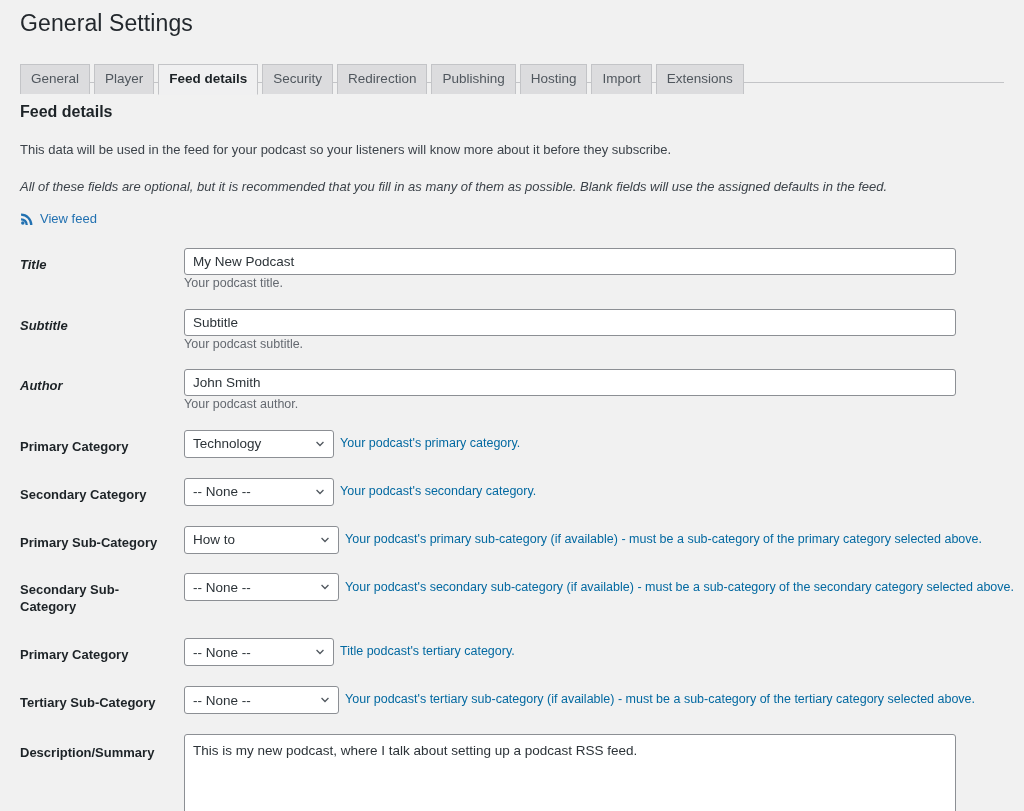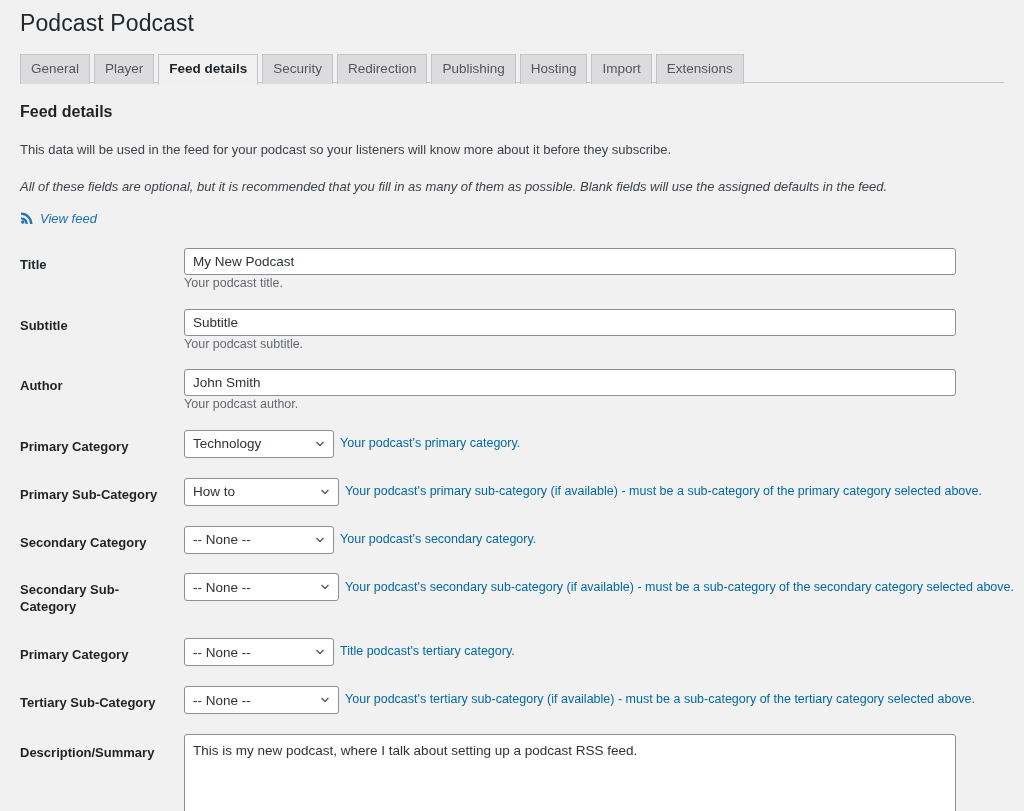--- a/index.html
+++ b/index.html
@@ -34,21 +34,21 @@
     border-bottom: 1px solid #c3c4c7;
     width: 984px;
     box-sizing: border-box;
     height: 31px;
     position: relative;
     white-space: nowrap;
   }
   .nav-tab {
     display: inline-block;
     position: relative;
-    top: 2px;
+    top: 12px;
     margin: 0 4px -1px 0;
     padding: 5px 10px 6px;
     font-size: 13.5px;
     line-height: 1.33;
     font-weight: 400;
     background: #dcdcde;
     color: #50575e;
     border: 1px solid #c3c4c7;
     border-bottom: none;
     text-decoration: none;
@@ -82,23 +82,22 @@
     color: #3c434a;
   }
   p.section-desc.italic {
     font-style: italic;
     margin-top: 17px;
   }
 
   .view-feed-row {
     margin: 15px 0 0 0;
     display: flex;
-    align-items: flex-start;
+    align-items: center;
     gap: 6px;
-    font-style: italic;
   }
   .rss-icon {
     display: inline-block;
     width: 14px;
     height: 14px;
     line-height: 0;
   }
   .view-feed-link {
     font-size: 13px;
     color: #2271b1;
@@ -118,21 +117,21 @@
     font-size: 13px;
     font-weight: 700;
     color: #1d2327;
     width: 196px;
     padding: 14px 10px 14px 0;
     line-height: 1.3;
   }
   .form-table td {
     padding: 8px 10px 8px 0;
   }
-  tr.row-text th { padding-top: 17px; }
+  tr.row-text th { padding-top: 17px; font-style: italic; }
   tr.row-select th { padding-top: 17px; }
   tr.row-textarea th { padding-top: 19px; }
 
   input.text-input {
     width: 772px;
     height: 27px;
     box-sizing: border-box;
     padding: 12px 8px;
     font-family: "Liberation Sans", sans-serif;
     font-size: 13.5px;
@@ -203,21 +202,21 @@
     border-radius: 3px;
     resize: none;
     outline: none;
     line-height: 1.5;
     overflow: hidden;
   }
 </style>
 </head>
 <body>
 
-<h1 class="page-title">Podcast Podcast</h1>
+<h1 class="page-title">General Settings</h1>
 
 <nav class="nav-tab-wrapper">
   <a class="nav-tab">General</a><a class="nav-tab">Player</a><a class="nav-tab nav-tab-active">Feed details</a><a class="nav-tab">Security</a><a class="nav-tab">Redirection</a><a class="nav-tab">Publishing</a><a class="nav-tab">Hosting</a><a class="nav-tab">Import</a><a class="nav-tab">Extensions</a>
 </nav>
 
 <div class="section-wrap">
 
   <h2 class="section-title">Feed details</h2>
 
   <p class="section-desc">This data will be used in the feed for your podcast so your listeners will know more about it before they subscribe.</p>
@@ -272,49 +271,49 @@
                     <path d="M5 6l5 5 5-5 1.5 1.5-6.5 6.5L3.5 7.5z" fill="#50575e"></path>
                   </svg>
               </span>
             </div>
             <span class="inline-desc">Your podcast's primary category.</span>
           </div>
         </td>
       </tr>
 
       <tr class="row-select">
+        <th>Secondary Category</th>
+        <td>
+          <div class="select-line">
+            <div class="wp-select w-narrow">
+              <span>-- None --</span>
+              <span class="chevron">
+                <svg width="12" height="12" viewBox="0 0 20 20">
+                    <path d="M5 6l5 5 5-5 1.5 1.5-6.5 6.5L3.5 7.5z" fill="#50575e"></path>
+                  </svg>
+              </span>
+            </div>
+            <span class="inline-desc">Your podcast's secondary category.</span>
+          </div>
+        </td>
+      </tr>
+
+      <tr class="row-select">
         <th>Primary Sub-Category</th>
         <td>
           <div class="select-line">
             <div class="wp-select w-wide">
               <span>How to</span>
               <span class="chevron">
                 <svg width="12" height="12" viewBox="0 0 20 20">
                     <path d="M5 6l5 5 5-5 1.5 1.5-6.5 6.5L3.5 7.5z" fill="#50575e"></path>
                   </svg>
               </span>
             </div>
             <span class="inline-desc">Your podcast's primary sub-category (if available) - must be a sub-category of the primary category selected above.</span>
-          </div>
-        </td>
-      </tr>
-
-      <tr class="row-select">
-        <th>Secondary Category</th>
-        <td>
-          <div class="select-line">
-            <div class="wp-select w-narrow">
-              <span>-- None --</span>
-              <span class="chevron">
-                <svg width="12" height="12" viewBox="0 0 20 20">
-                    <path d="M5 6l5 5 5-5 1.5 1.5-6.5 6.5L3.5 7.5z" fill="#50575e"></path>
-                  </svg>
-              </span>
-            </div>
-            <span class="inline-desc">Your podcast's secondary category.</span>
           </div>
         </td>
       </tr>
 
       <tr class="row-select">
         <th>Secondary Sub-Category</th>
         <td>
           <div class="select-line">
             <div class="wp-select w-wide">
               <span>-- None --</span>

